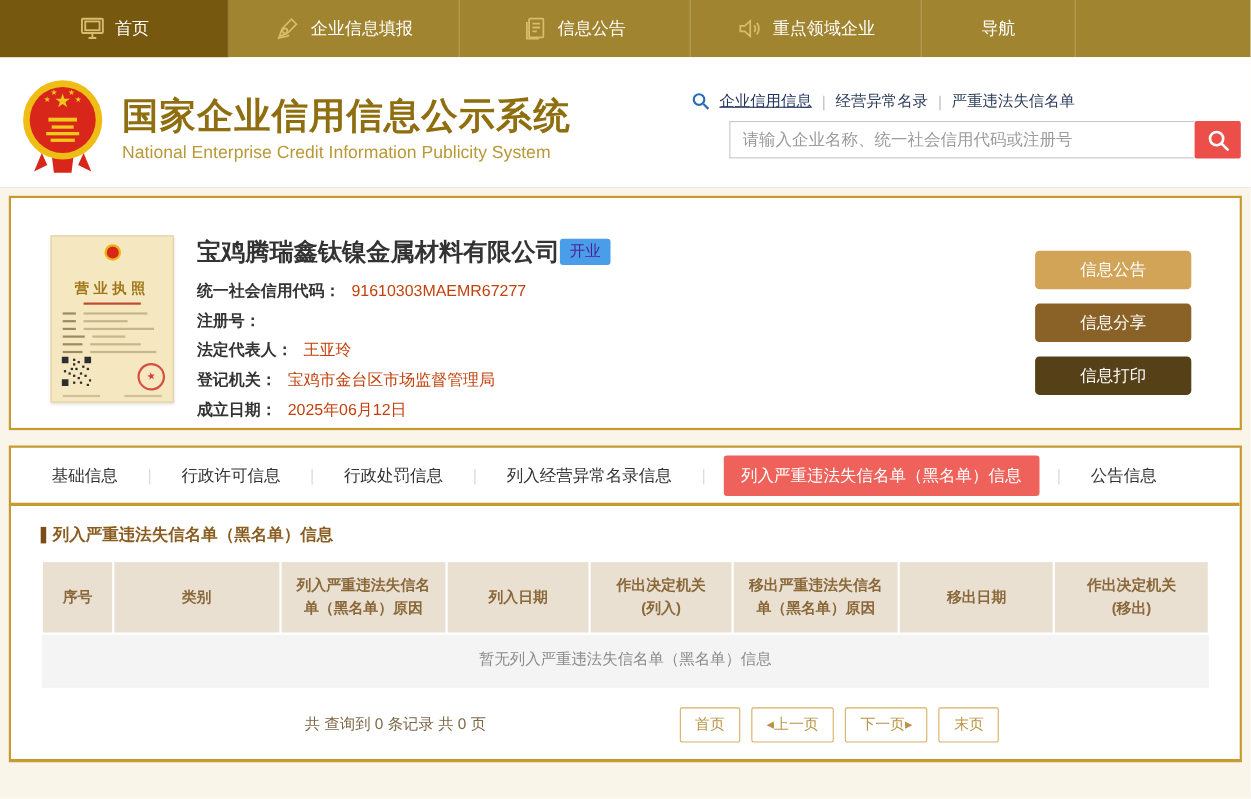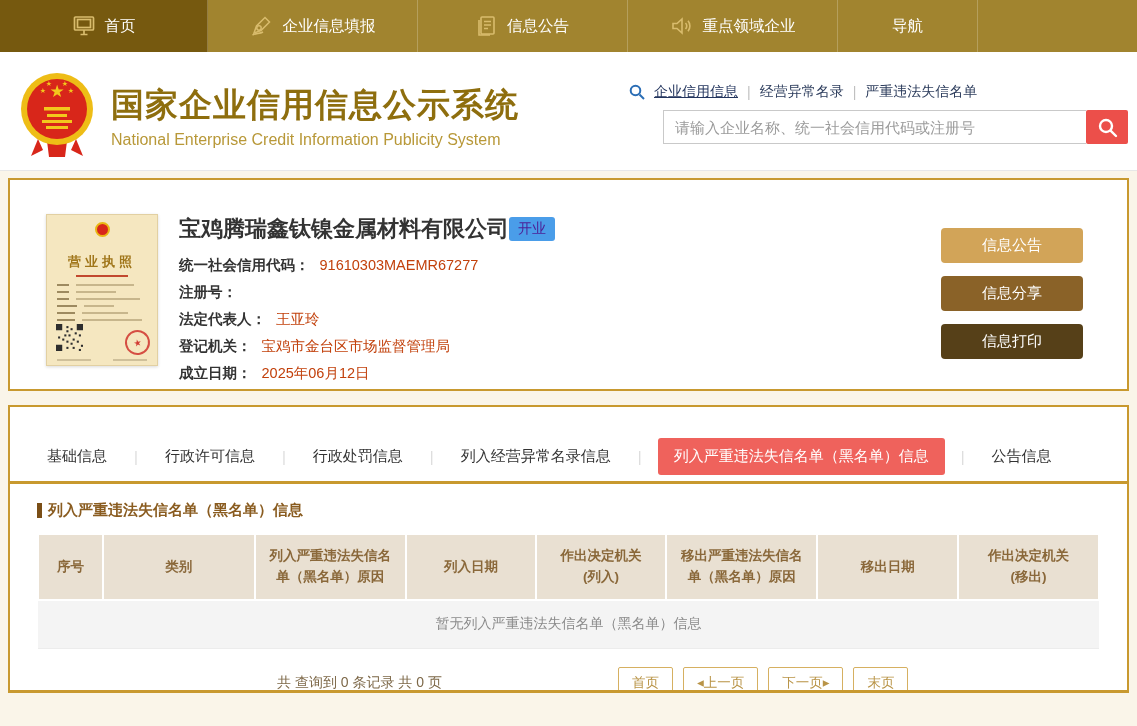--- a/index.html
+++ b/index.html
@@ -74,21 +74,21 @@
   .f-label { font-weight:bold; color:#333; }
   .f-value { color:#c2410c; margin-left:10px; }
   .company-actions { position:absolute; right:44px; top:48px; display:flex; flex-direction:column; gap:13px; }
   .act-btn { width:142px; height:35px; border:none; border-radius:4px; color:#fff; font-size:15px; cursor:pointer;
              font-family:"Liberation Sans","DejaVu Sans",sans-serif; }
   .act-send  { background:#d2a458; }
   .act-share { background:#8a6228; }
   .act-print { background:#564018; }
   
   .main-card { margin-top:14px; border:2px solid #c8992f; border-bottom-width:3px; background:#fff; height:288px; overflow:hidden; }
-  .tab-row { display:flex; align-items:center; height:53px; border-bottom:3px solid #c8992f; padding-left:10px; font-size:15px;margin-top:24px; }
+  .tab-row { display:flex; align-items:center; height:53px; border-bottom:3px solid #c8992f; padding-left:10px; font-size:15px; }
   .tab { padding:0 27px; color:#333; cursor:pointer; white-space:nowrap; }
   .tab.active { background:#ef625c; color:#fff; border-radius:3px; padding:9px 16px; margin:0 16px; }
   .tab-sep { color:#dcdcdc; }
   .section-body { padding:17px 27px 0; }
   .section-title { display:flex; align-items:center; font-size:15px; font-weight:bold; color:#8a5c20; }
   .title-bar { width:5px; height:15px; background:#7a4e16; margin-right:6px; }
   table.blk { width:100%; border-collapse:collapse; margin-top:13px; }
   table.blk th {
     background:#e9e0d2; border:2px solid #fff; color:#8a683a; font-size:13.5px; font-weight:bold;
     height:66px; padding:4px 8px; text-align:center; white-space:pre-line; line-height:1.55;

